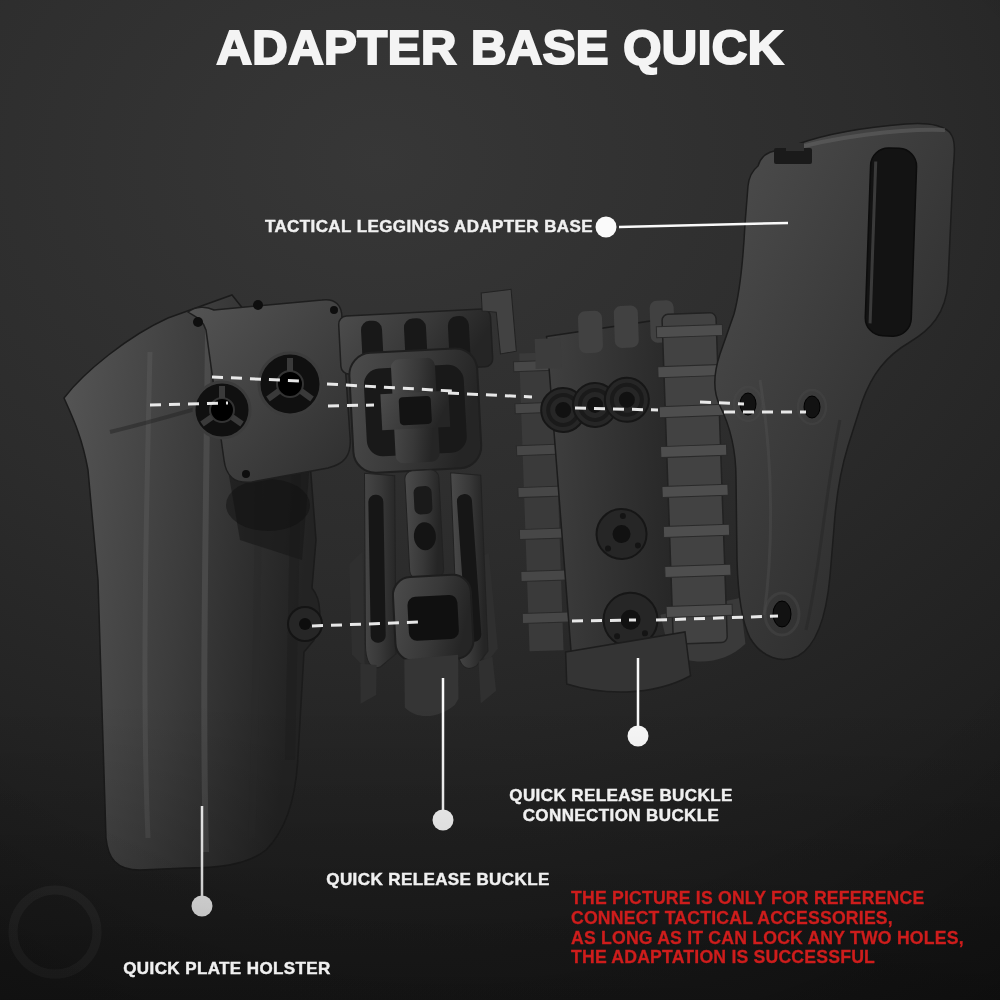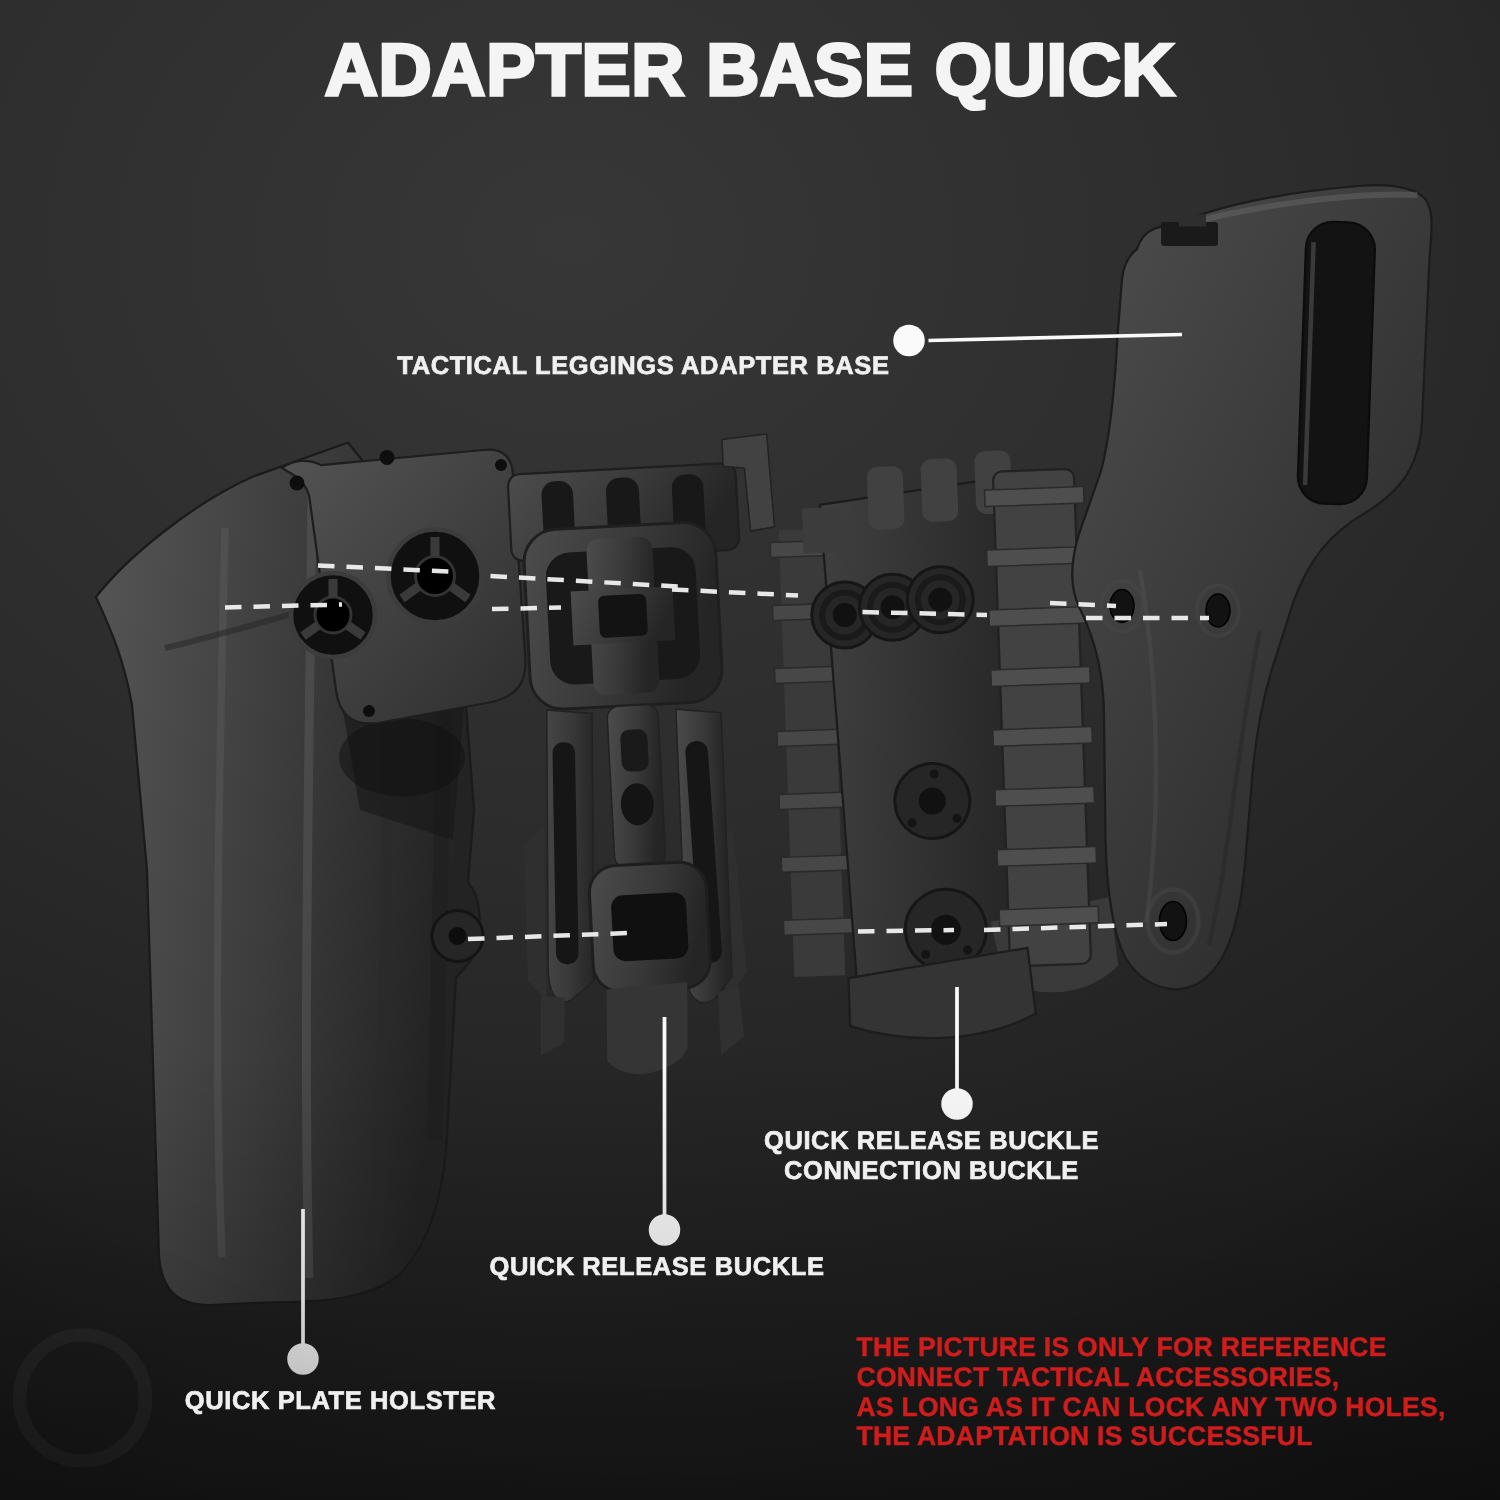--- a/index.html
+++ b/index.html
@@ -18,21 +18,21 @@
   .title{
     position:absolute;top:24px;left:0;width:100%;text-align:center;
     color:#f4f4f4;font-weight:bold;font-size:49px;line-height:47px;
     letter-spacing:0.5px;-webkit-text-stroke:2.2px #f4f4f4;
     transform:scaleX(1.0);
   }
   .callout{
     position:absolute;color:#f0f0f0;font-weight:bold;font-size:17px;
     letter-spacing:0.4px;-webkit-text-stroke:0.45px #f0f0f0;white-space:nowrap;
   }
-  .callout.center{transform:translateX(-50%);text-align:center;line-height:20px;}
+  .callout.center{transform:translateX(-50%);text-align:center;line-height:20px;margin-top:35px;}
   .disclaimer{
     position:absolute;left:571px;top:889px;
     font-weight:bold;font-size:18px;line-height:19.8px;letter-spacing:0.2px;
     transform:scaleX(0.98);transform-origin:left top;white-space:nowrap;
     -webkit-text-stroke:0.3px currentColor;
   }
 </style>
 </head>
 <body>
 
@@ -235,21 +235,21 @@
       <circle cx="202" cy="906" r="10.5" stroke="none"></circle>
     </g>
   </svg>
 
   <div class="vignette"></div>
 
   <div class="title">
     <div>ADAPTER BASE QUICK</div>
   </div>
 
-  <div class="callout" style="right:407px;top:234px;">TACTICAL LEGGINGS ADAPTER BASE</div>
+  <div class="callout" style="right:407px;top:217px;">TACTICAL LEGGINGS ADAPTER BASE</div>
 
   <div class="callout center" style="left:621px;top:751px;">
     <div>QUICK RELEASE BUCKLE</div>
     <div>CONNECTION BUCKLE</div>
   </div>
 
   <div class="callout center" style="left:438px;top:835px;">QUICK RELEASE BUCKLE</div>
 
   <div class="callout center" style="left:227px;top:924px;">QUICK PLATE HOLSTER</div>
 

